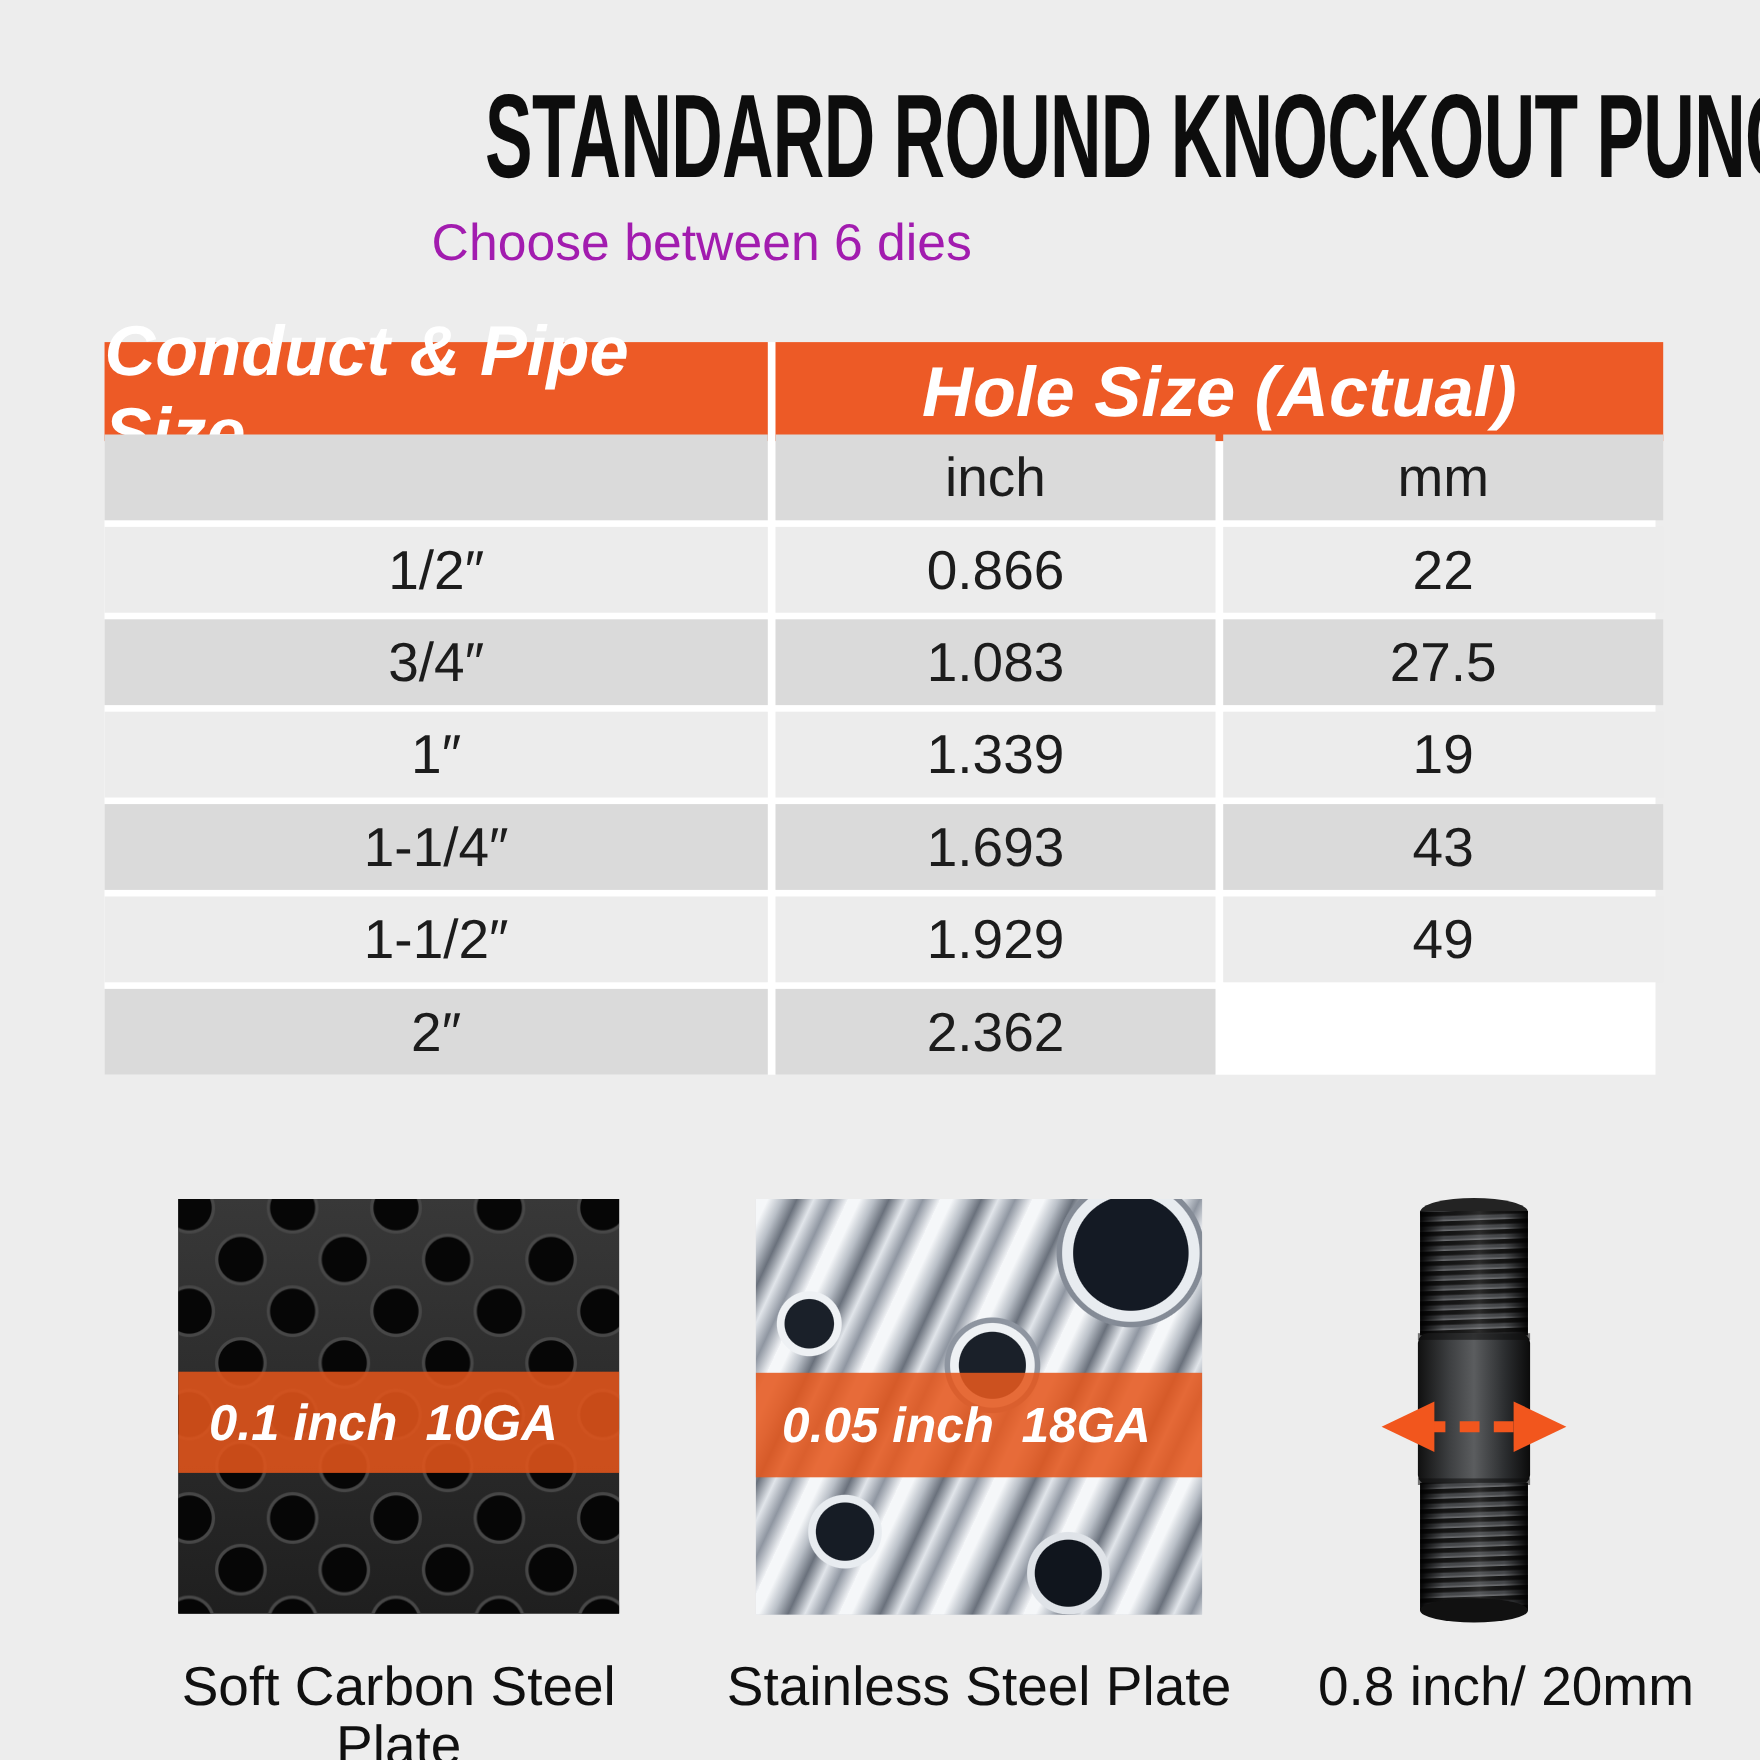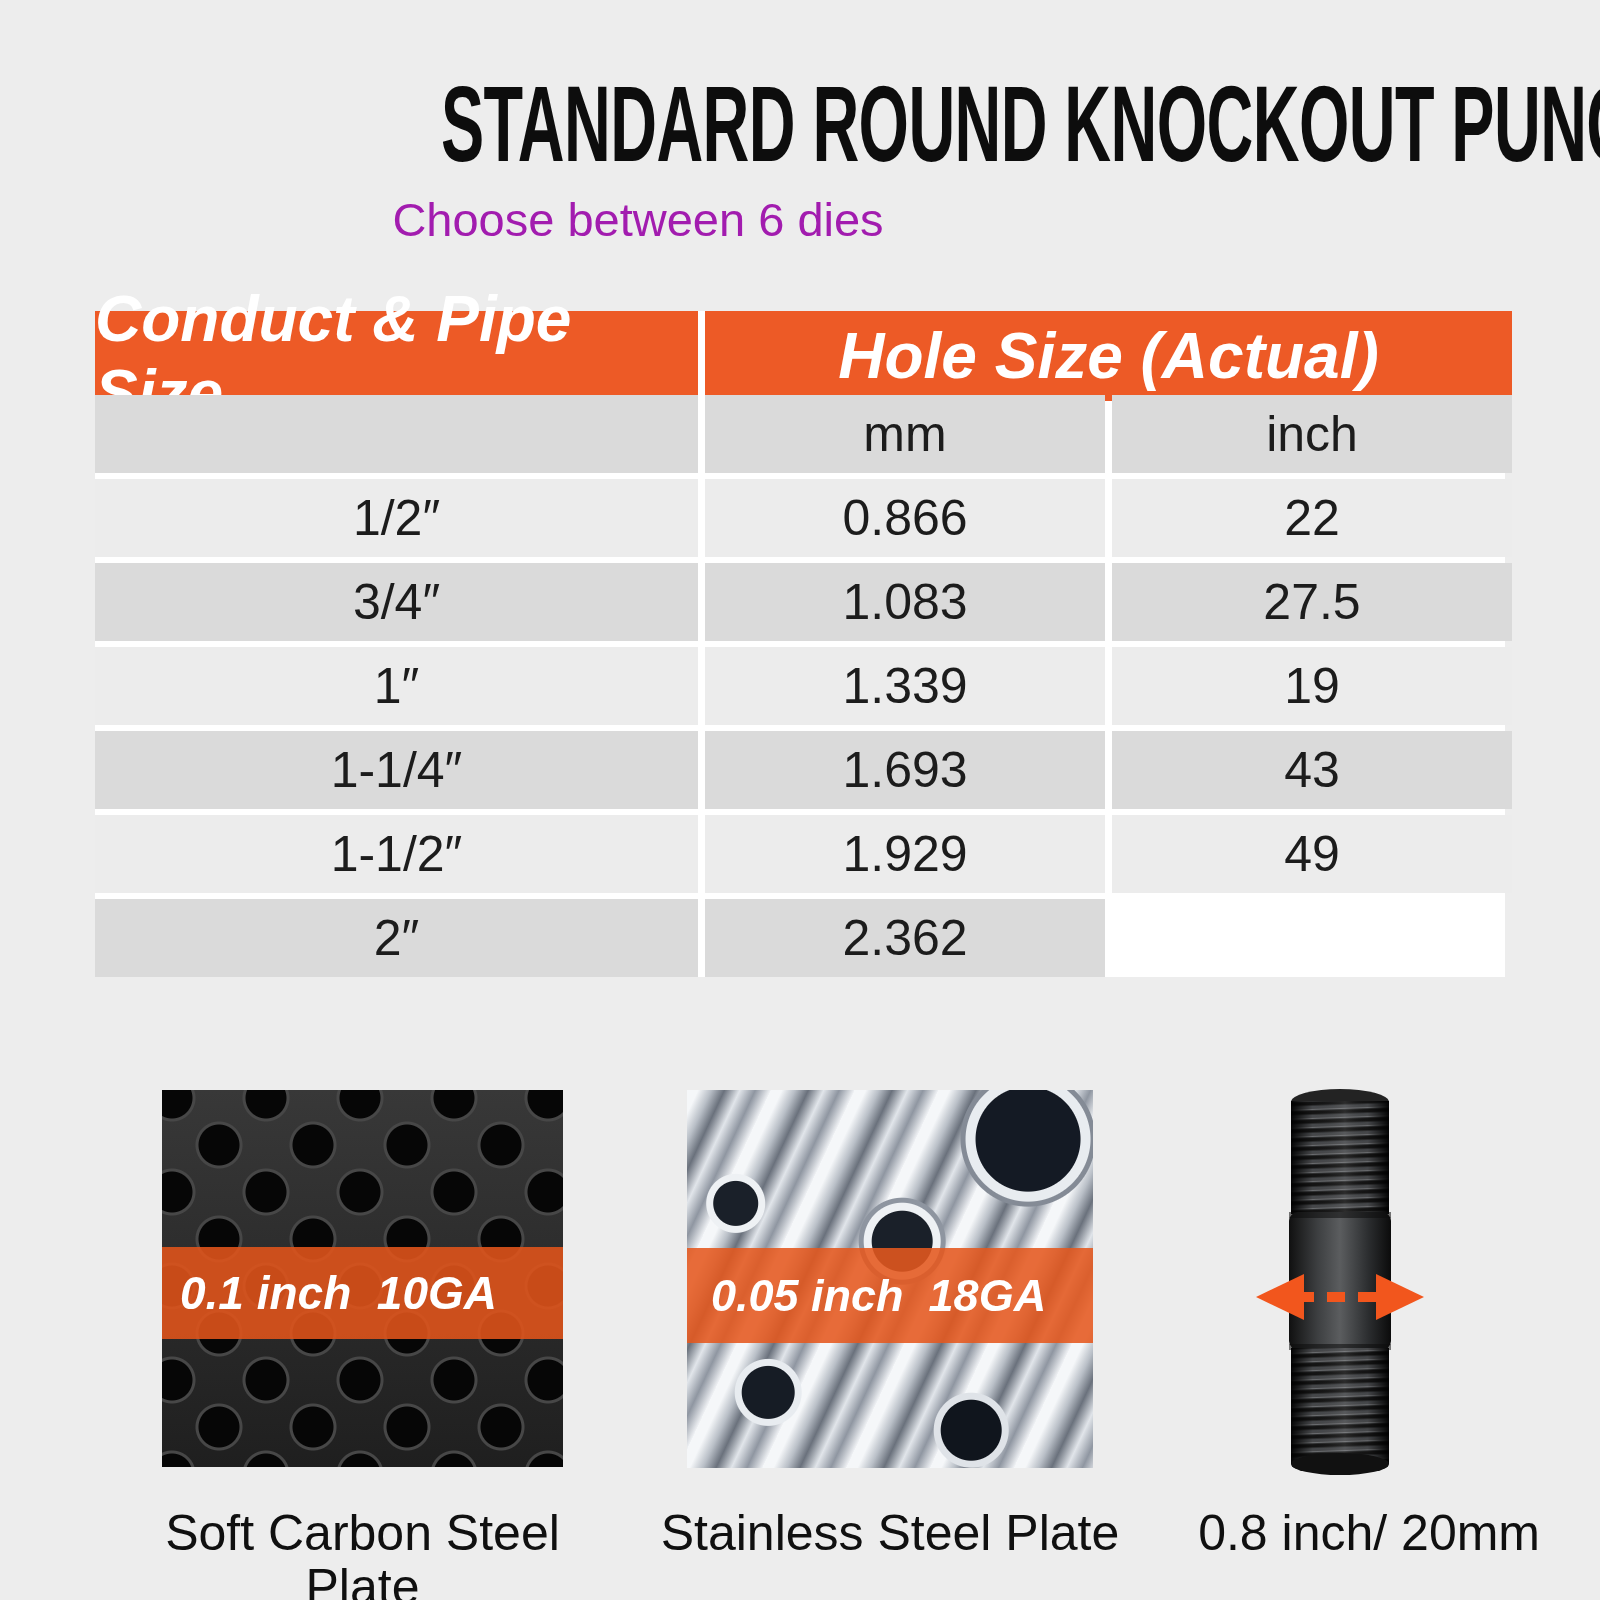--- a/index.html
+++ b/index.html
@@ -71,21 +71,21 @@
         #f5f7f9 0 10px, #b9bfc7 22px, #6a717c 34px,
         #e1e5ea 48px, #8f96a1 62px, #f0f2f5 76px);
   }
   .banner{
     position:absolute;left:0;right:0;
     display:flex;align-items:center;
     color:#FFFFFF;font-weight:bold;font-style:italic;
     white-space:pre;
   }
   .banner-carbon{top:157px;height:92px;background:rgba(222,83,27,0.90);
-    padding-left:18px;font-size:46px;}
+    padding-left:28px;font-size:46px;}
   .banner-stainless{top:158px;height:95px;background:rgba(229,88,30,0.88);
     padding-left:24px;font-size:45px;}
   
   .feature-stud{left:1240px;top:1085px;width:200px;height:392px;overflow:visible;}
   
   .caption{
     position:absolute;top:1506px;height:54px;line-height:54px;
     text-align:center;font-size:50px;color:#101010;
   }
   .caption-carbon{left:120px;width:485px;}
@@ -96,22 +96,22 @@
 <body>
 
 <div class="page-title"><span class="squeeze">STANDARD ROUND KNOCKOUT PUNCHES</span></div>
 <div class="page-subtitle">Choose between 6 dies</div>
 
 <div class="spec-table">
   <div class="cell hdr hdr-left">Conduct &amp; Pipe Size</div>
   <div class="cell hdr hdr-right">Hole Size (Actual)</div>
 
   <div class="cell dark"></div>
+  <div class="cell dark">inch</div>
   <div class="cell dark">mm</div>
-  <div class="cell dark">inch</div>
 
   <div class="cell light">1/2″</div>
   <div class="cell light">0.866</div>
   <div class="cell light">22</div>
 
   <div class="cell dark">3/4″</div>
   <div class="cell dark">1.083</div>
   <div class="cell dark">27.5</div>
 
   <div class="cell light">1″</div>

